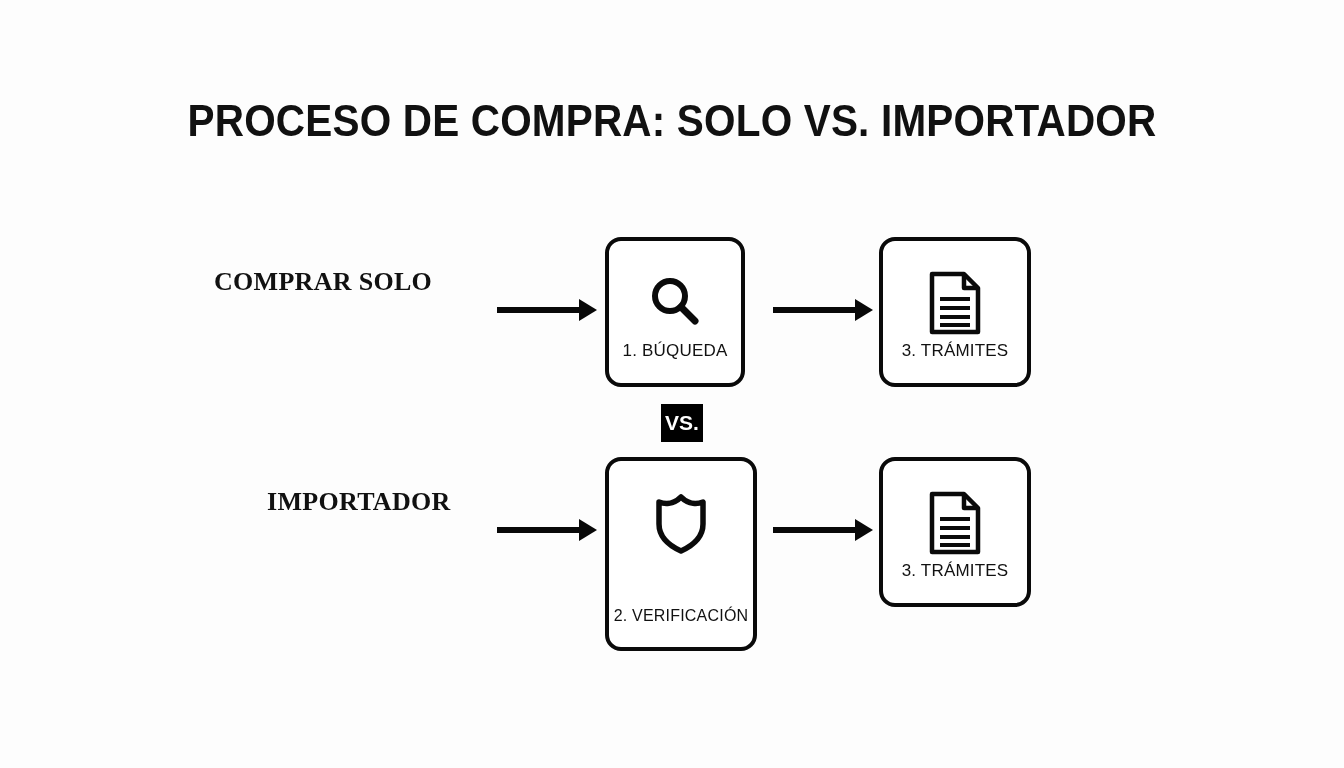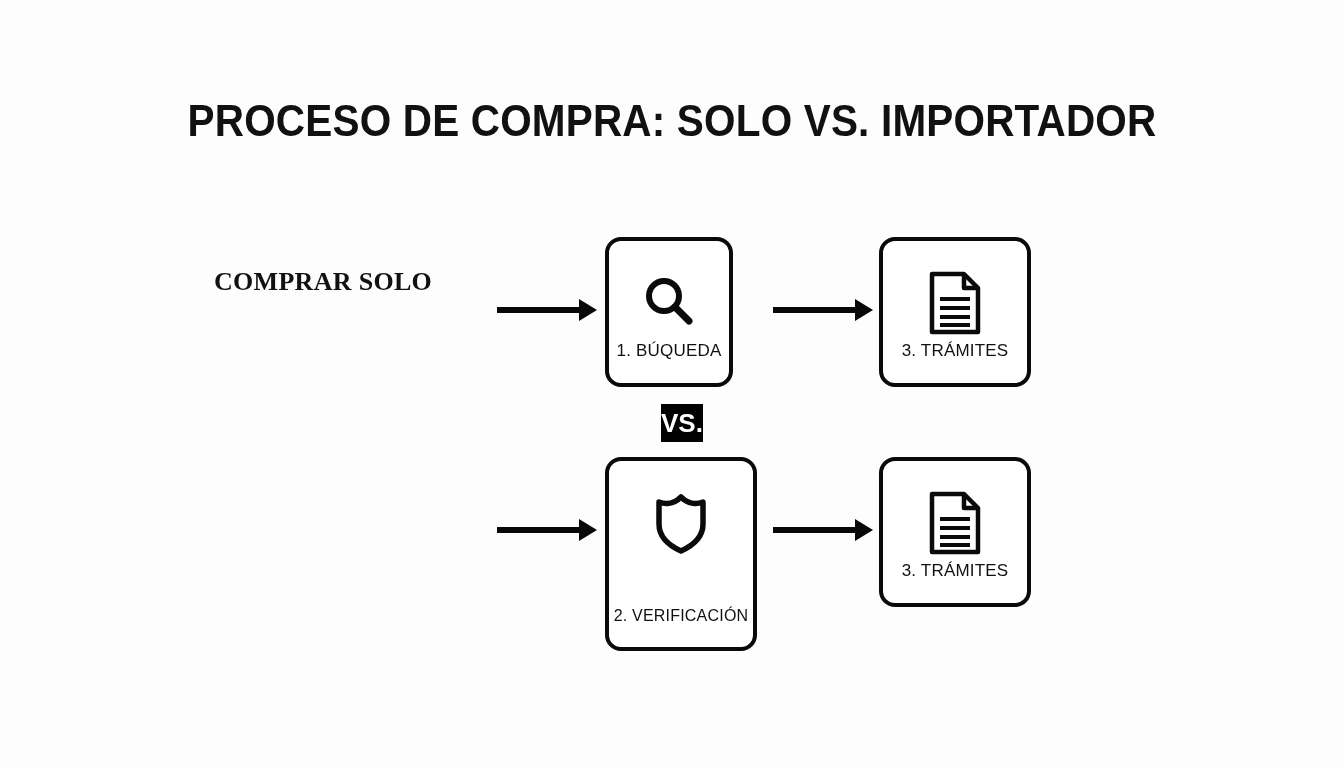--- a/index.html
+++ b/index.html
@@ -114,54 +114,55 @@
     bottom: 22px;
     text-align: center;
     font-family: "Liberation Sans", sans-serif;
     font-size: 17px;
     font-weight: 400;
     letter-spacing: 0.2px;
     color: #111111;
     white-space: nowrap;
   }
 
-  .card.c-busqueda     { left: 605px; top: 237px; width: 128px; height: 150px; }
+  .card.c-busqueda     { left: 605px; top: 237px; width: 140px; height: 150px; }
   .card.c-tramites-1   { left: 879px; top: 237px; width: 152px; height: 150px; }
   .card.c-verificacion { left: 605px; top: 457px; width: 152px; height: 194px; }
   .card.c-tramites-2   { left: 879px; top: 457px; width: 152px; height: 150px; }
 
   .card.c-verificacion .card-label { font-size: 16px; }
 
   
   .vs-badge {
     position: absolute;
     left: 661px;
     top: 404px;
     width: 42px;
     height: 38px;
     background: #000000;
     display: flex;
     align-items: center;
     justify-content: center;
     font-family: "Liberation Sans", sans-serif;
-    font-size: 26px;
+    font-size: 21px;
     font-weight: 700;
     color: #ffffff;
     letter-spacing: 0px;
   }
 </style>
 </head>
 <body>
 
 <div class="slide">
 
   <div class="title">PROCESO DE COMPRA: SOLO VS. IMPORTADOR</div>
 
   <div class="row-label r1">COMPRAR SOLO</div>
 
+  <div class="row-label r2">IMPORTADOR</div>
 
   <div class="arrow a1">
     <div class="shaft"></div>
     <div class="head"></div>
   </div>
 
   <div class="card c-busqueda">
     <div class="icon-wrap">
       <svg width="62" height="62" viewBox="0 0 62 62" aria-hidden="true">
         <circle cx="26" cy="24" r="15" fill="none" stroke="#0a0a0a" stroke-width="6"></circle>

